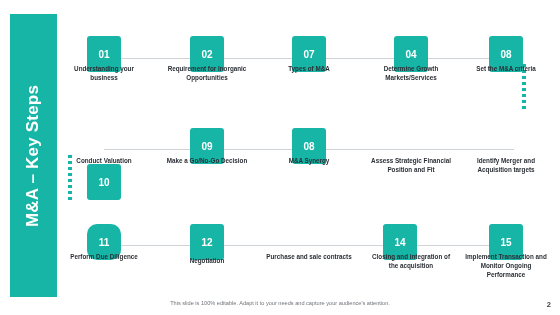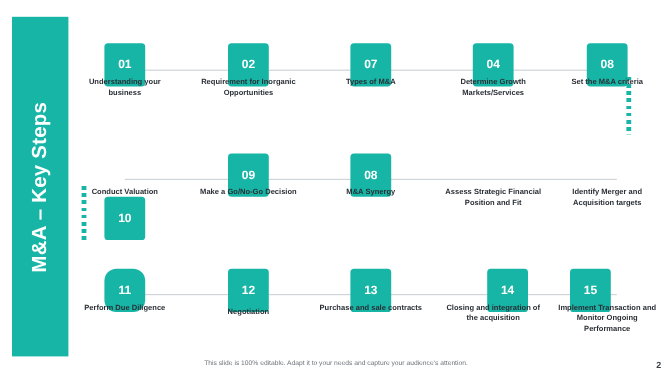--- a/index.html
+++ b/index.html
@@ -157,31 +157,28 @@
   <div class="node" style="left:87px; top:224px;border-radius:10px;">
     <span>11</span>
   </div>
   <div class="node-label" style="left:61px; top:252px;">Perform Due Diligence</div>
 
   <div class="node" style="left:190px; top:224px;">
     <span>12</span>
   </div>
   <div class="node-label" style="left:164px; top:256px;">Negotiation</div>
 
-  <div class="node" style="left:292px; top:224px;">
-    <span>13</span>
-  </div>
   <div class="node-label" style="left:266px; top:252px;">Purchase and sale contracts</div>
 
-  <div class="node" style="left:406px; top:224px;">
+  <div class="node" style="left:383px; top:224px;">
     <span>14</span>
   </div>
   <div class="node-label" style="left:368px; top:252px;">Closing and integration of the acquisition</div>
 
-  <div class="node" style="left:475px; top:224px;text-align:right;">
+  <div class="node" style="left:489px; top:224px;text-align:right;">
     <span>15</span>
   </div>
   <div class="node-label" style="left:463px; top:252px;">Implement Transaction and Monitor Ongoing Performance</div>
 
   <div class="footer-note">This slide is 100% editable. Adapt it to your needs and capture your audience's attention.</div>
   <div class="page-num">2</div>
 
 </div>
 
 </body></html>

